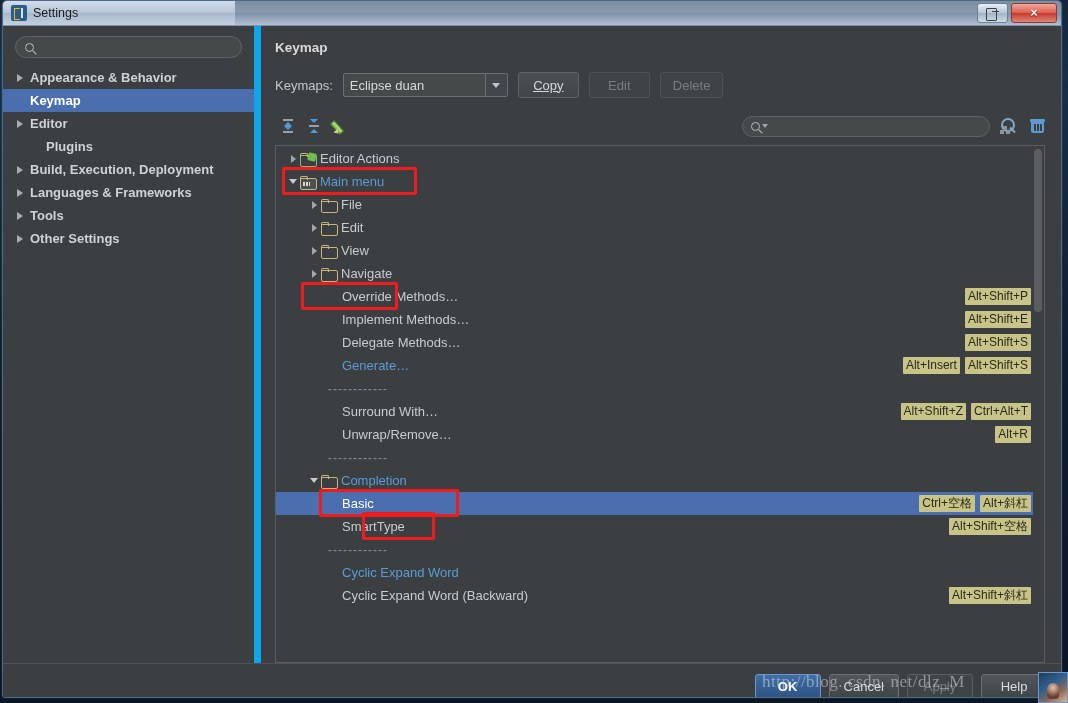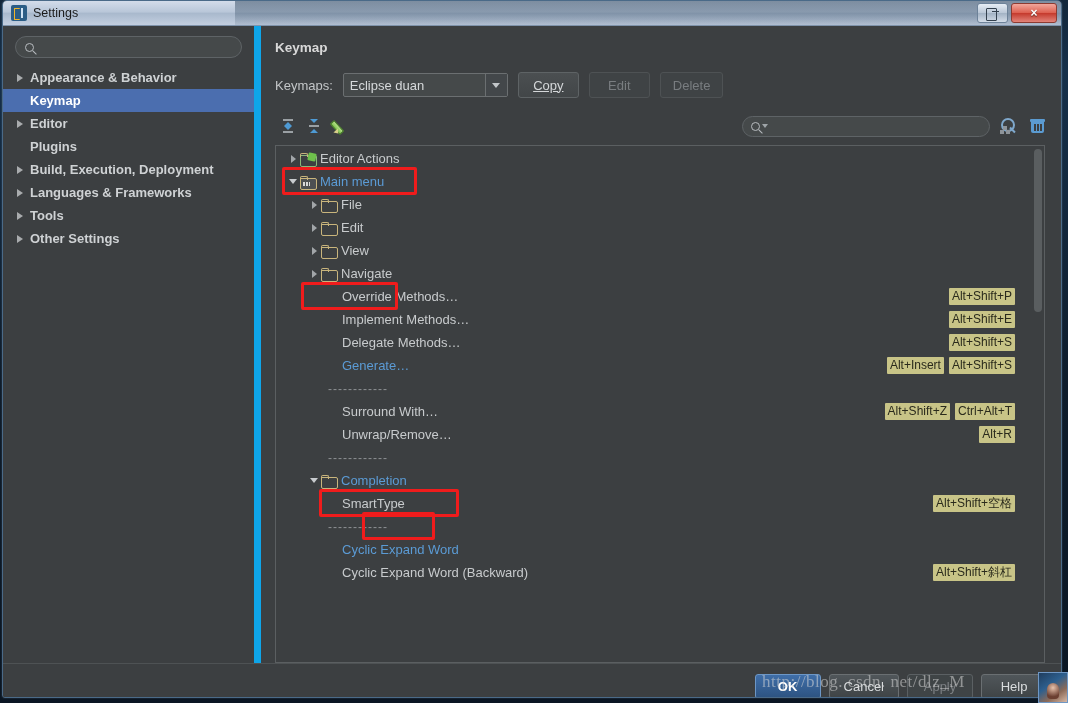--- a/index.html
+++ b/index.html
@@ -122,21 +122,21 @@
   }
   .nav-item.selected { background: #4b6eaf; color: #ffffff; }
   .nav-item .twisty {
     width: 14px; flex: 0 0 14px; display: flex; align-items: center; justify-content: center;
   }
   .tri-r {
     width: 0; height: 0; border-left: 6px solid #a9acae;
     border-top: 4px solid transparent; border-bottom: 4px solid transparent;
   }
   .nav-item .label { margin-left: 3px; }
-  .nav-item.noarrow .label { margin-left: 17px; }
+  .nav-item.noarrow .label { margin-left: 33px; }
   .nav-item.selected.noarrow .label { margin-left: 17px; }
 
   
   #right { flex: 1; padding: 14px 16px 0 14px; display: flex; flex-direction: column; }
   #pane-title { font-size: 13.5px; font-weight: bold; color: #d8d8d8; margin-bottom: 17px; }
 
   #keymap-row { display: flex; align-items: center; gap: 10px; margin-bottom: 15px; }
   #keymaps-label { font-size: 13px; color: #c3c6c8; }
   #combo {
     width: 165px; height: 24px; display: flex; align-items: center;
@@ -271,21 +271,21 @@
   }
   .folder.actions::before{ border-color:#8ab87a; }
   .folder.actions i{
     position:absolute; right:-1px; top:0px; width:8px;height:8px;
     background:#6ec04b; border-radius:1px; transform:rotate(12deg);
   }
   .row .txt { }
   .row .txt.blue { color: #5b9bd5; }
   .row.selected .txt { color: #ffffff; }
   .sep { color: #8d9194; letter-spacing: 1px; font-size: 12px; }
-  .shortcuts { position: absolute; right: 18px; display: flex; gap: 5px; align-items: flex-start; }
+  .shortcuts { position: absolute; right: 2px; display: flex; gap: 5px; align-items: flex-start; }
   .kbd {
     background: #c8c487; color: #2a2a1c; font-size: 12px;
     padding: 1px 3px; border-radius: 1px; line-height: 15px;
   }
 
   
   .i0 { padding-left: 10px; }
   .i1 { padding-left: 31px; }
   .i2 { padding-left: 52px; }
 
@@ -575,20 +575,28 @@
             <div class="row i2">
               <span class="sep ">------------</span>
             </div>
             <div class="row i1">
               <span class="arrow">
                 <i class="tri-d-sm"></i>
               </span>
               <span class="folder"><i></i></span>
               <span class="txt blue">Completion</span>
             </div>
+            <div class="row i2 selected">
+              <span class="arrow"></span>
+              <span class="txt ">Basic</span>
+              <span class="shortcuts">
+                <span class="kbd">Ctrl+空格</span>
+                <span class="kbd">Alt+斜杠</span>
+              </span>
+            </div>
             <div class="row i2">
               <span class="arrow"></span>
               <span class="txt ">SmartType</span>
               <span class="shortcuts">
                 <span class="kbd">Alt+Shift+空格</span>
               </span>
             </div>
             <div class="row i2">
               <span class="sep ">------------</span>
             </div>

